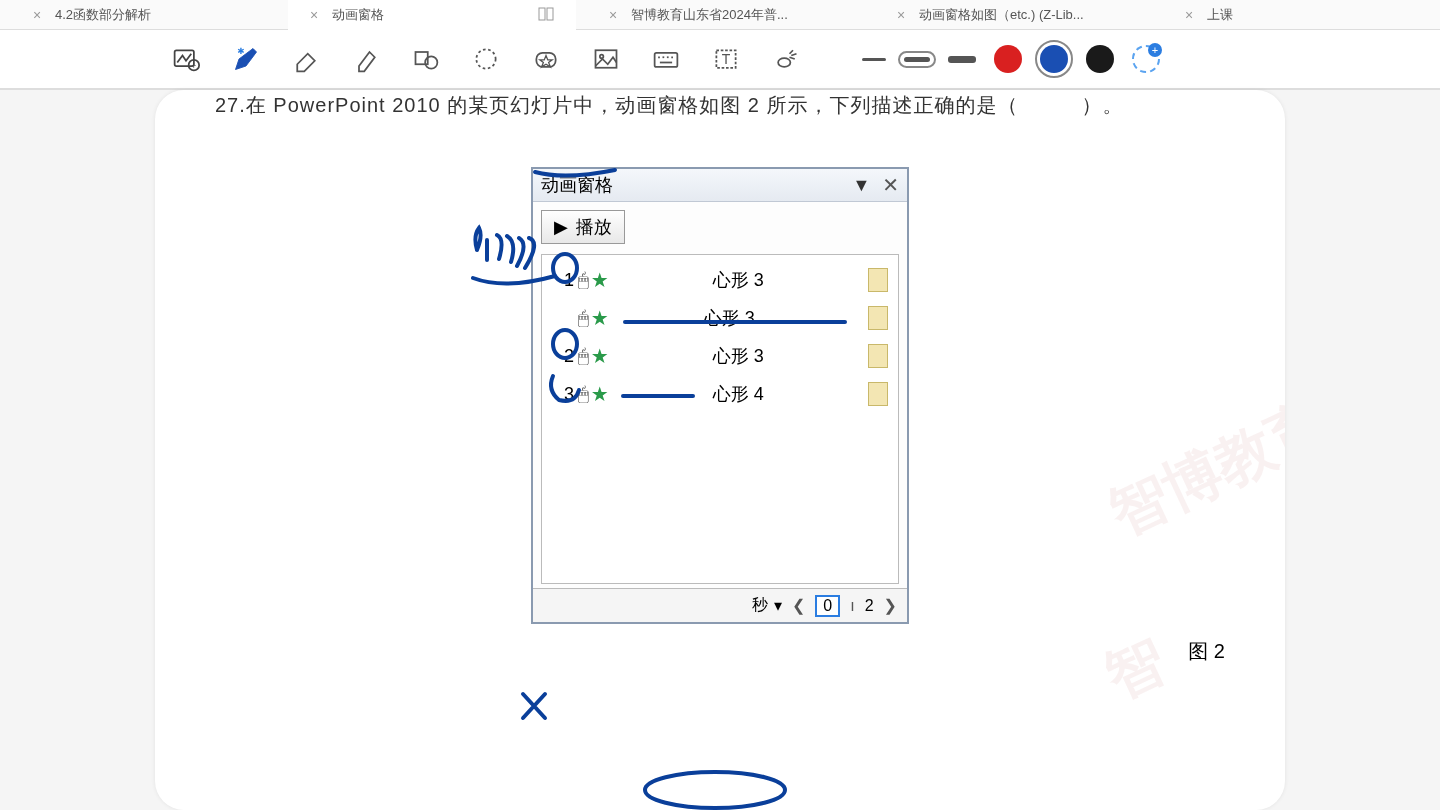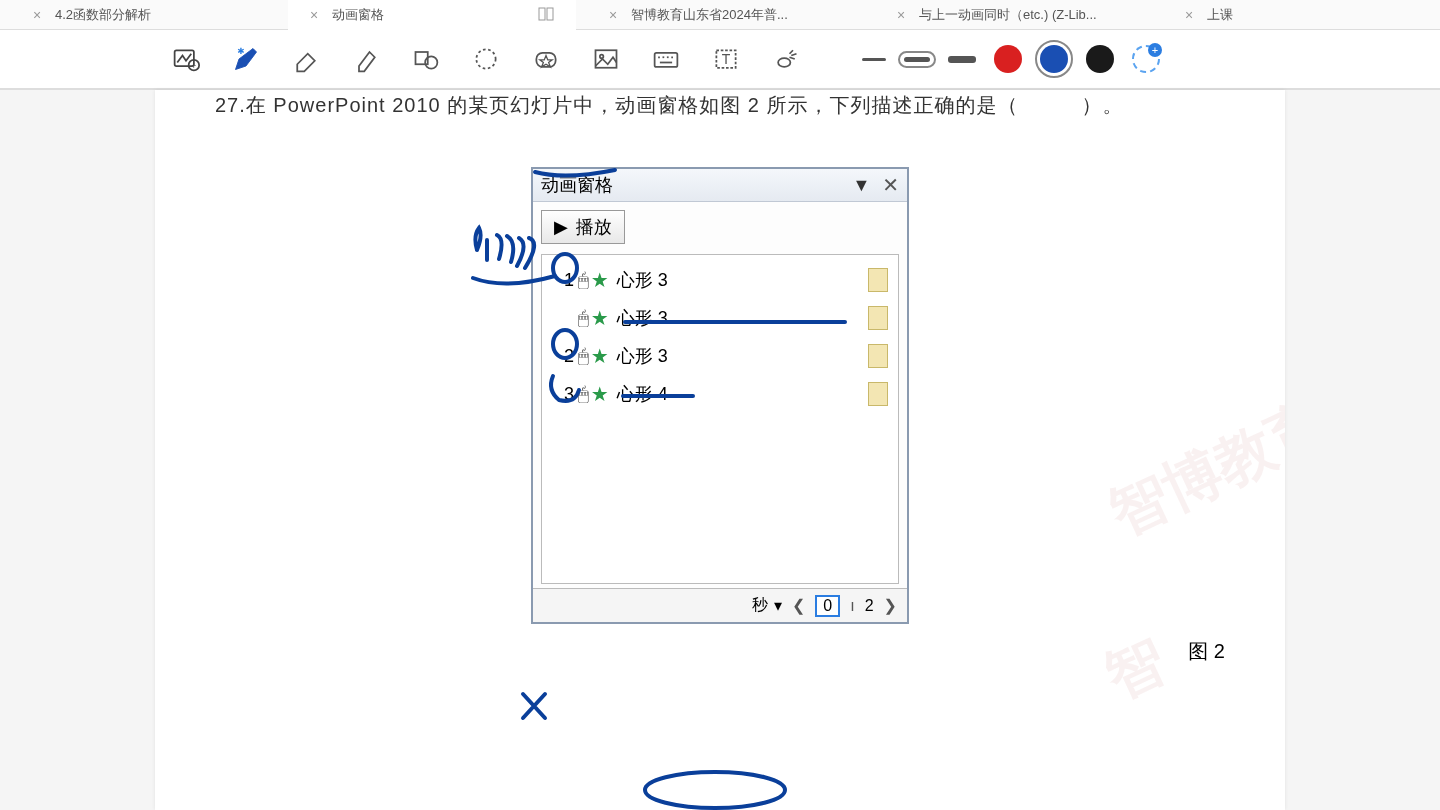--- a/index.html
+++ b/index.html
@@ -21,38 +21,38 @@
   .stroke-opt.active { outline: 2px solid #888; outline-offset: 4px; border-radius: 3px; }
   .stroke-1 { width: 24px; height: 3px; }
   .stroke-2 { width: 26px; height: 5px; }
   .stroke-3 { width: 28px; height: 7px; }
   
   .color-dot { width: 28px; height: 28px; border-radius: 50%; cursor: pointer; }
   .color-dot.active { outline: 2px solid #888; outline-offset: 3px; }
   .color-picker { width: 28px; height: 28px; border-radius: 50%; border: 2px dashed #5aa3f0; position: relative; cursor: pointer; }
   .color-picker .plus { position: absolute; top: -4px; right: -4px; width: 14px; height: 14px; background: #2b7de1; border-radius: 50%; color: #fff; font-size: 11px; text-align: center; line-height: 14px; }
   
-  .page { background: #fff; width: 1130px; height: 720px; margin: 0 auto; padding: 0 60px; position: relative; overflow: hidden; box-shadow: 0 0 4px rgba(0,0,0,0.08);}
+  .page { background: #fff; width: 1130px; height: 720px; margin: 0 auto; padding: 0 60px; position: relative; overflow: hidden; box-shadow: 0 0 4px rgba(0,0,0,0.08); border-radius: 29px;}
   .question-text { font-size: 20px; color: #333; margin-top: 2px; letter-spacing: 1px;}
   
   .anim-pane { width: 378px; margin: 48px auto 8px auto; border: 2px solid #8a9ab0; background: #000000; }
   .anim-pane-header { display: flex; align-items: center; padding: 4px 8px; font-size: 18px; background: linear-gradient(#f4f7fb,#e5eaf1); border-bottom: 1px solid #c0c8d4;}
   .anim-pane-title { flex: 1; }
   .anim-pane-header .tri { margin-right: 12px; color: #333; font-size: 18px;}
   .anim-pane-header .x { color: #555; font-size: 20px; cursor: pointer;}
   
   .anim-pane-body { background: #fdfdfd; padding: 8px 8px 4px 8px; min-height: 380px; }
   .play-btn { display: inline-flex; align-items: center; border: 1px solid #999; padding: 4px 12px; font-size: 18px; background: linear-gradient(#fefefe,#e8e8e8); cursor: pointer; margin-bottom: 10px;}
   .play-btn .tri2 { margin-right: 8px; }
   
   .anim-list { border: 1px solid #bbb; background: #fff; min-height: 330px; padding: 6px 4px;}
   .anim-item { display: flex; align-items: center; height: 38px; font-size: 18px; padding: 0 6px;}
   .anim-num { width: 22px; text-align: right; margin-right: 4px;}
   .anim-star { color: #2a9a4a; margin-right: 8px; font-size: 20px;}
-  .anim-label { flex: 1; }
+  .anim-label { flex: 1; text-align: center; }
   .anim-bar { width: 20px; height: 24px; background: #f3e6b3; border: 1px solid #c9b86a; margin-left: 8px;}
   .anim-item.shift .anim-bar { margin-left: 26px;}
   
   .anim-footer { display: flex; align-items: center; justify-content: flex-end; border-top: 1px solid #bbb; background: #f5f5f5; height: 34px; padding: 0 6px; font-size: 16px; gap: 6px;}
   .anim-footer .numbox { border: 2px solid #2b7de1; background:#fff; padding: 0 6px;}
   .anim-footer .navbtn { padding: 0 4px; color: #555; cursor: pointer;}
   
   .fig-caption { text-align: right; font-size: 20px; margin: 14px 0 10px 0;}
   .options { font-size: 20px; line-height: 38px; margin-left: 42px;}
   
@@ -81,21 +81,21 @@
           <rect x="9" y="2" width="6" height="12" fill="none" stroke="#999"></rect>
         </svg>
     </span>
   </div>
   <div class="tab" style="width:288px;">
     <span class="tab-close">×</span>
     <span class="tab-label">智博教育山东省2024年普...</span>
   </div>
   <div class="tab" style="width:288px;">
     <span class="tab-close">×</span>
-    <span class="tab-label">与上一动画同时（etc.) (Z-Lib...</span>
+    <span class="tab-label">动画窗格如图（etc.) (Z-Lib...</span>
   </div>
   <div class="tab" style="width:288px;">
     <span class="tab-close">×</span>
     <span class="tab-label">上课</span>
   </div>
 </div>
 
 <div class="toolbar">
   <div class="toolbar-left">
     <div class="tool-icon">

